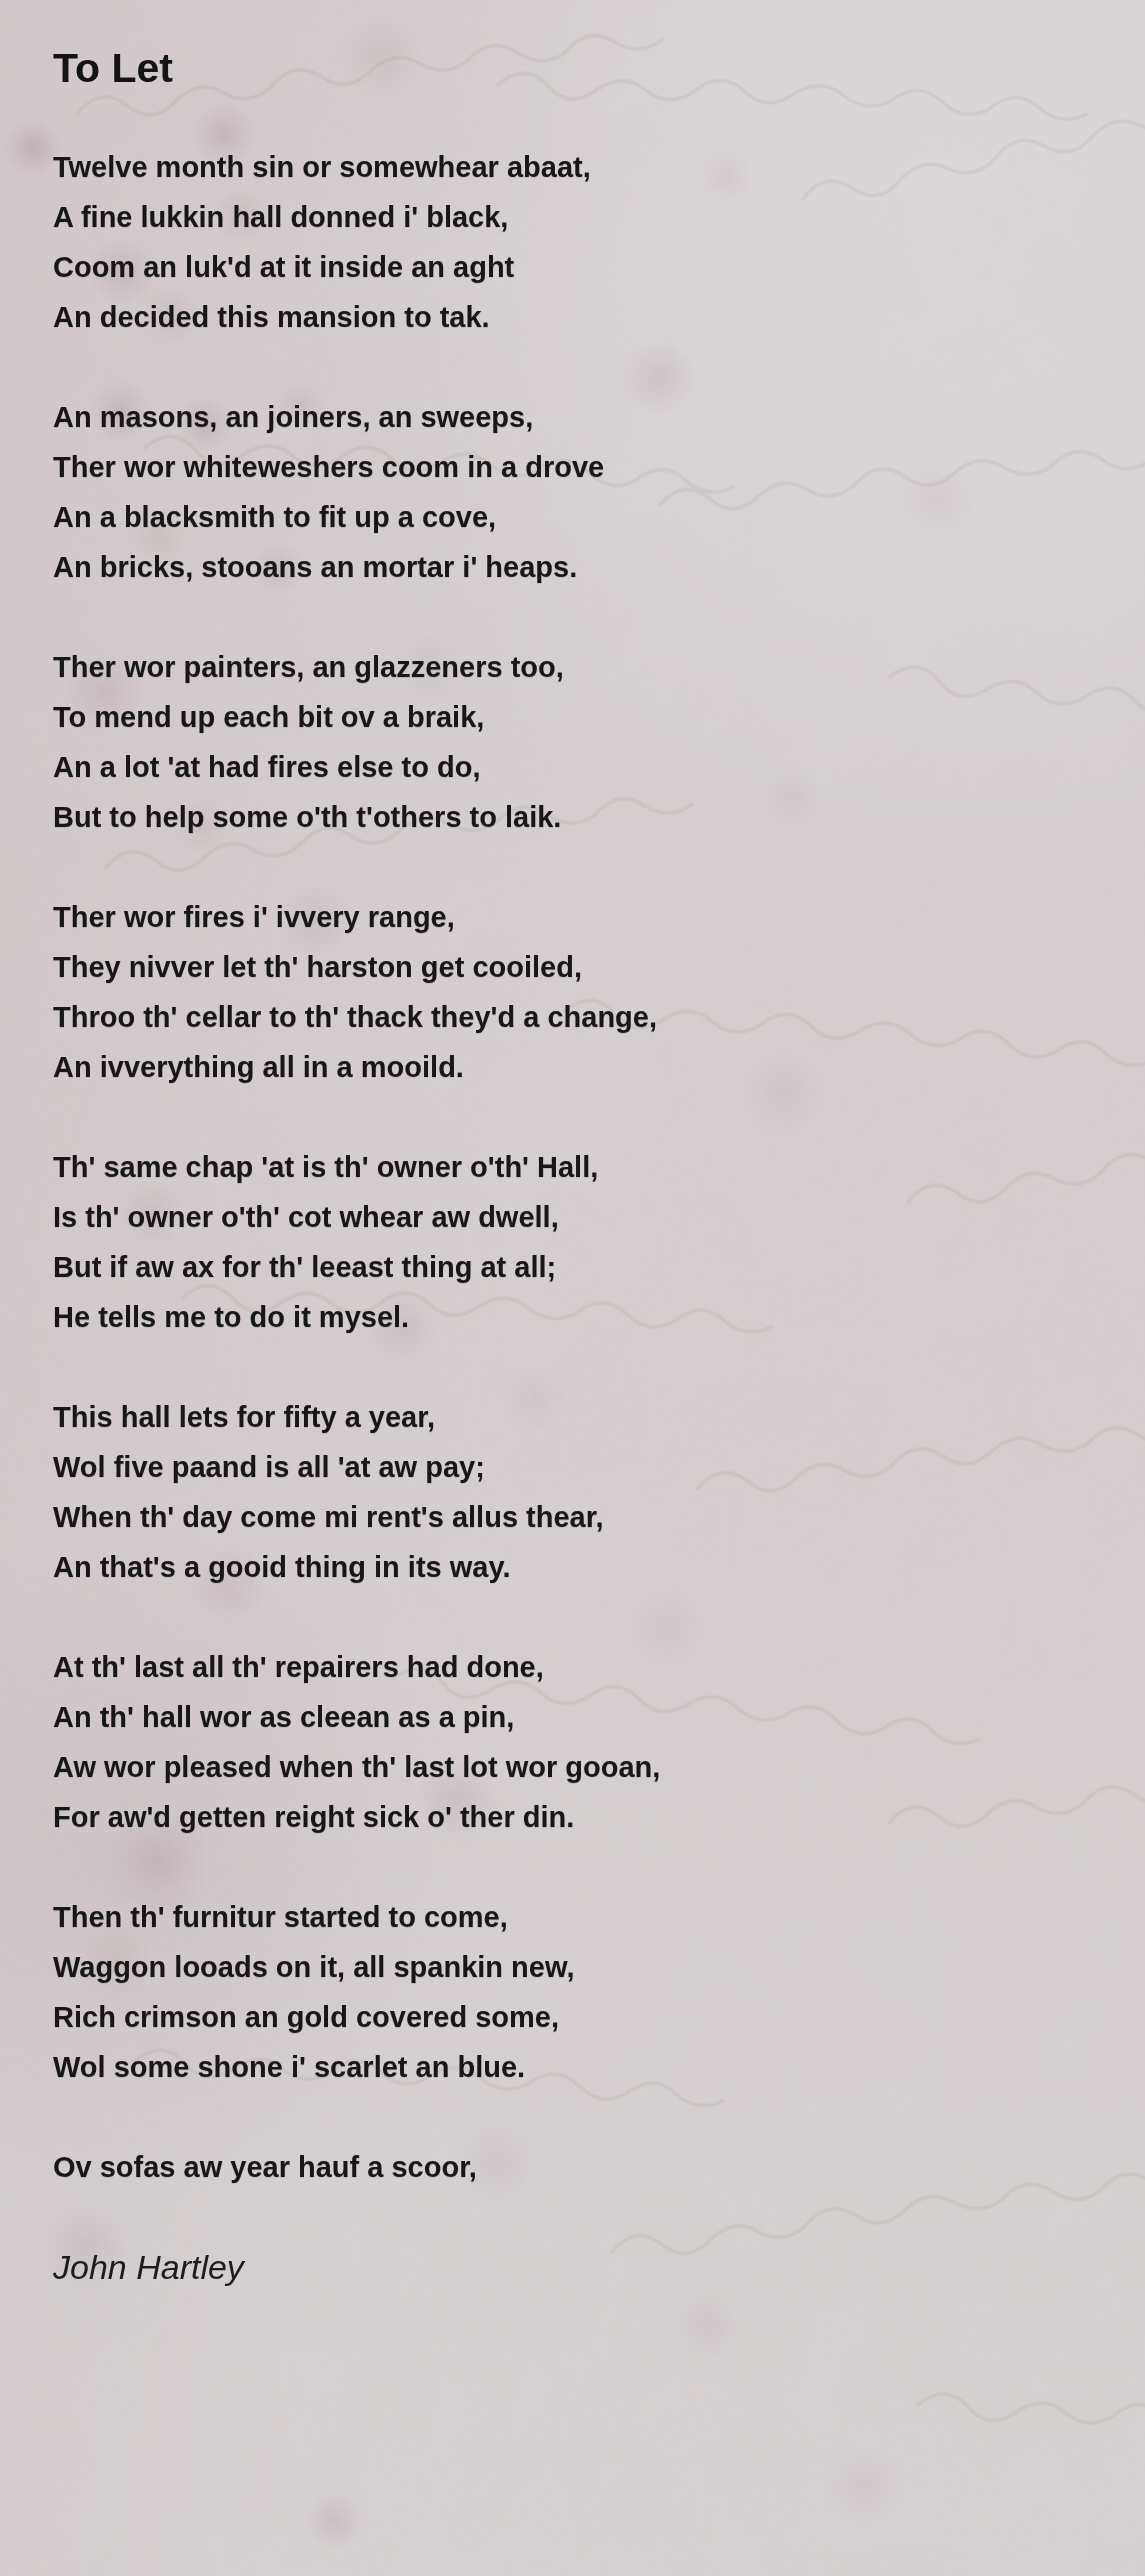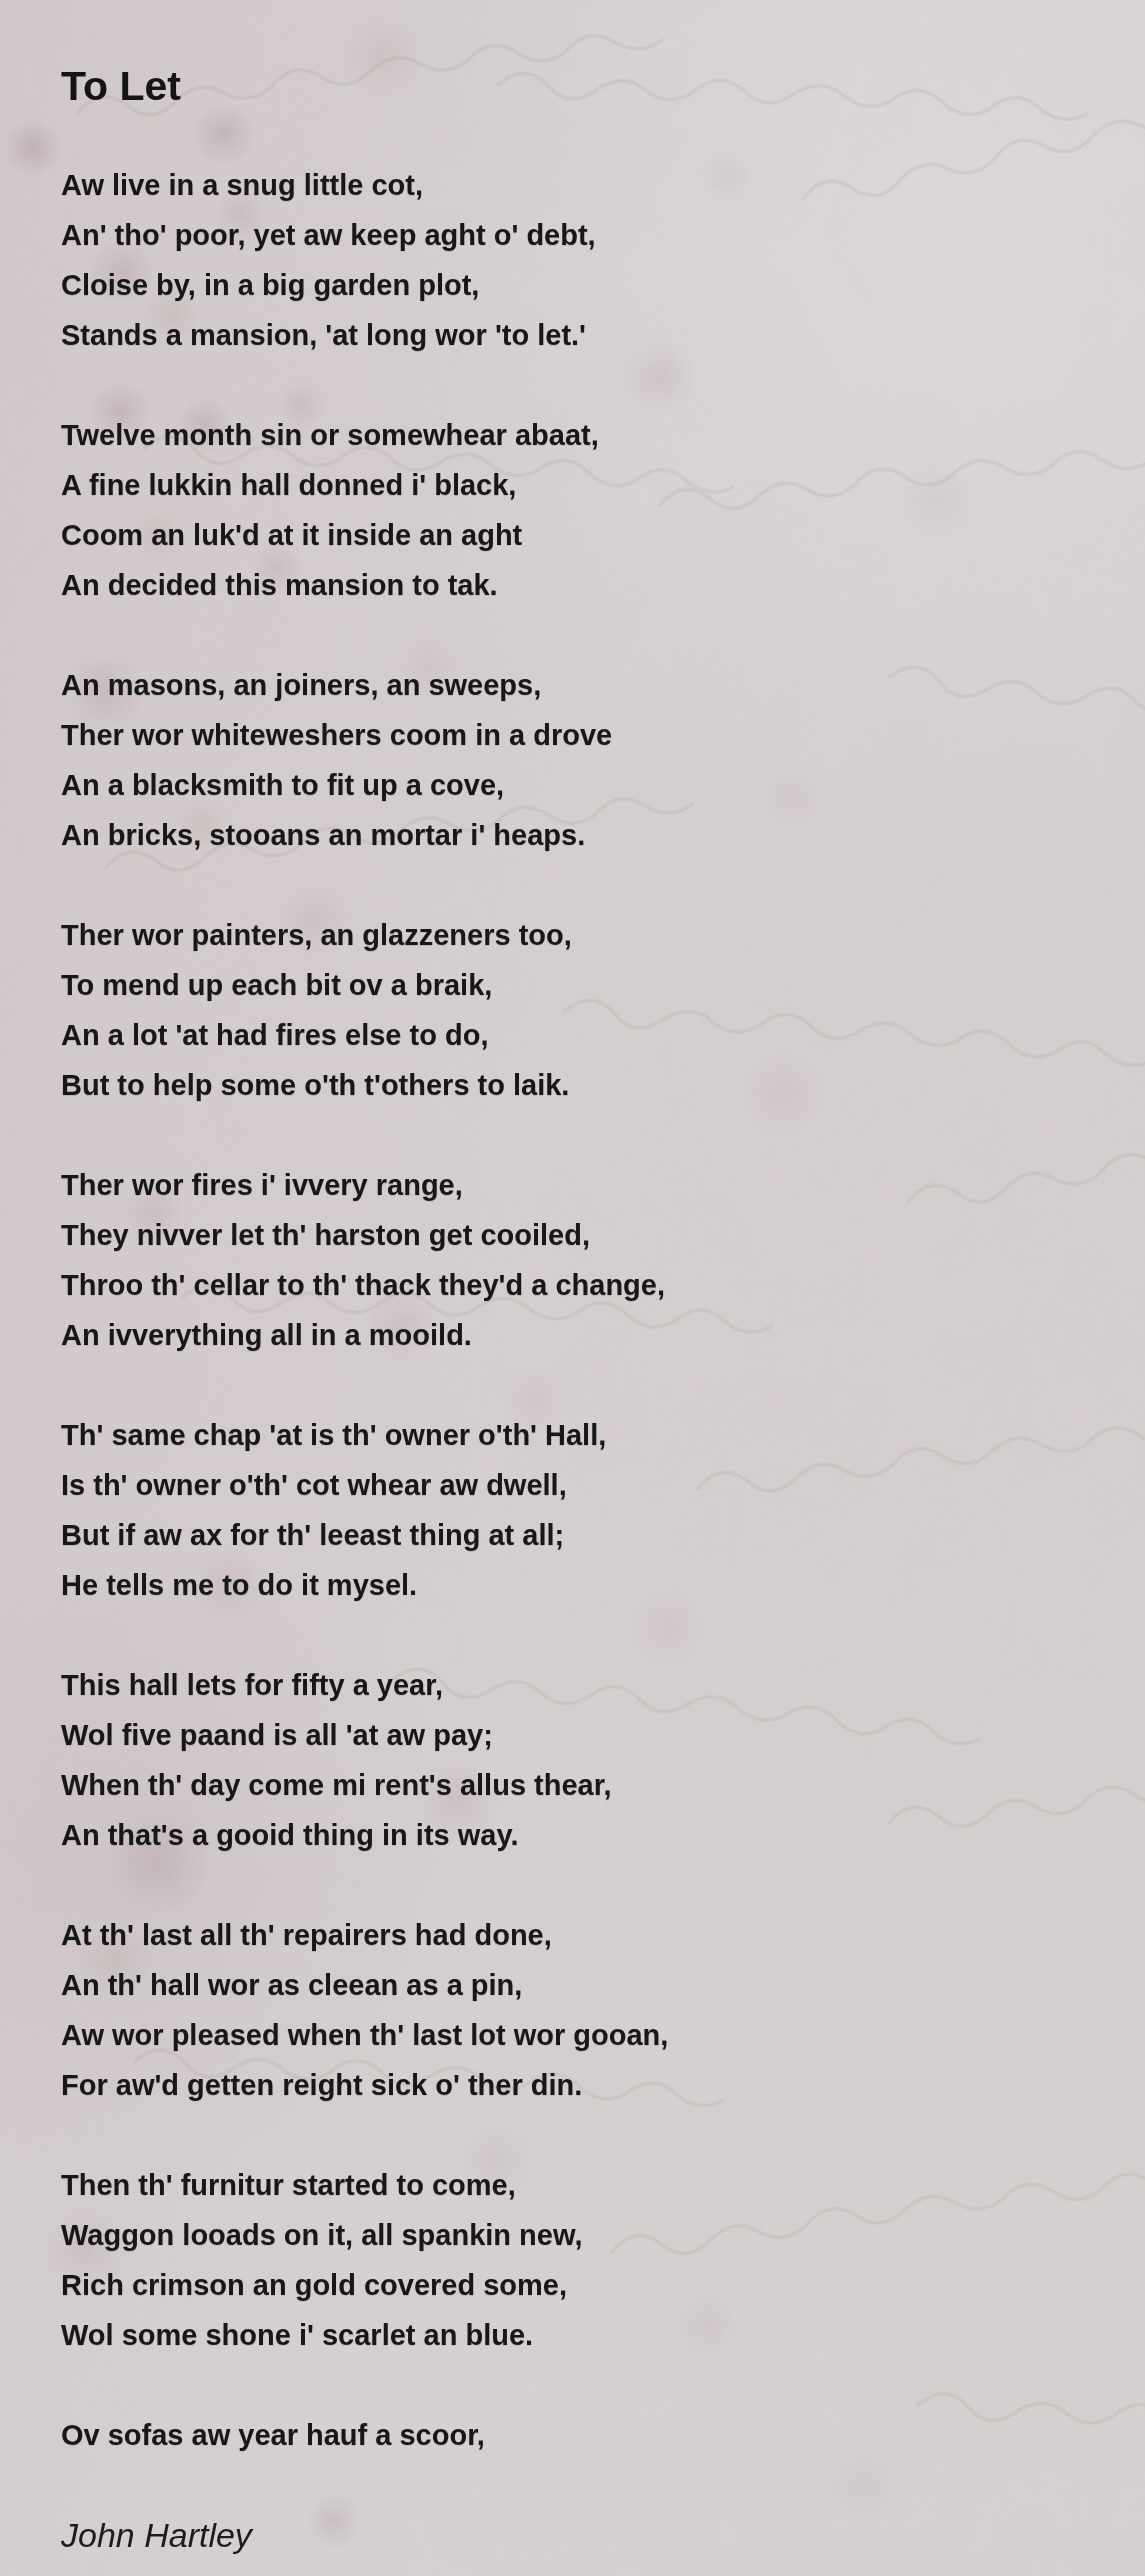--- a/index.html
+++ b/index.html
@@ -57,26 +57,25 @@
       linear-gradient(to bottom, #d7d1d2 0%, #d6cfd0 55%, #d7d2d2 100%);
   }
   .texture {
     position: absolute;
     inset: 0;
     z-index: 1;
     pointer-events: none;
   }
   .poem {
     position: absolute;
-    top: 18px;
+    top: 0;
     left: 53px;
     width: 1012px;
     z-index: 2;
     color: #171717;
-    margin-left: 8px;
   }
   .title {
     margin: 48px 0 0 0;
     font-size: 41px;
     line-height: 41px;
     font-weight: 700;
     color: #141414;
   }
   .poem-body { margin-top: 53px; }
   .stanza { margin: 0 0 50px 0; }
@@ -133,26 +132,20 @@
     <use href="#scribble" transform="translate(140,2160) rotate(5) scale(1.8)"></use>
     <use href="#scribble" transform="translate(640,2360) rotate(-6) scale(1.8)"></use>
     <use href="#scribble" transform="translate(960,2520) rotate(5) scale(1.8)"></use>
   </g>
 </svg>
 
 <main class="poem">
   <h1 class="title">To Let</h1>
   <div class="poem-body">
       <div class="stanza">
-        <div class="line">Aw live in a snug little cot,</div>
-        <div class="line">An' tho' poor, yet aw keep aght o' debt,</div>
-        <div class="line">Cloise by, in a big garden plot,</div>
-        <div class="line">Stands a mansion, 'at long wor 'to let.'</div>
-      </div>
-      <div class="stanza">
         <div class="line">Twelve month sin or somewhear abaat,</div>
         <div class="line">A fine lukkin hall donned i' black,</div>
         <div class="line">Coom an luk'd at it inside an aght</div>
         <div class="line">An decided this mansion to tak.</div>
       </div>
       <div class="stanza">
         <div class="line">An masons, an joiners, an sweeps,</div>
         <div class="line">Ther wor whiteweshers coom in a drove</div>
         <div class="line">An a blacksmith to fit up a cove,</div>
         <div class="line">An bricks, stooans an mortar i' heaps.</div>

